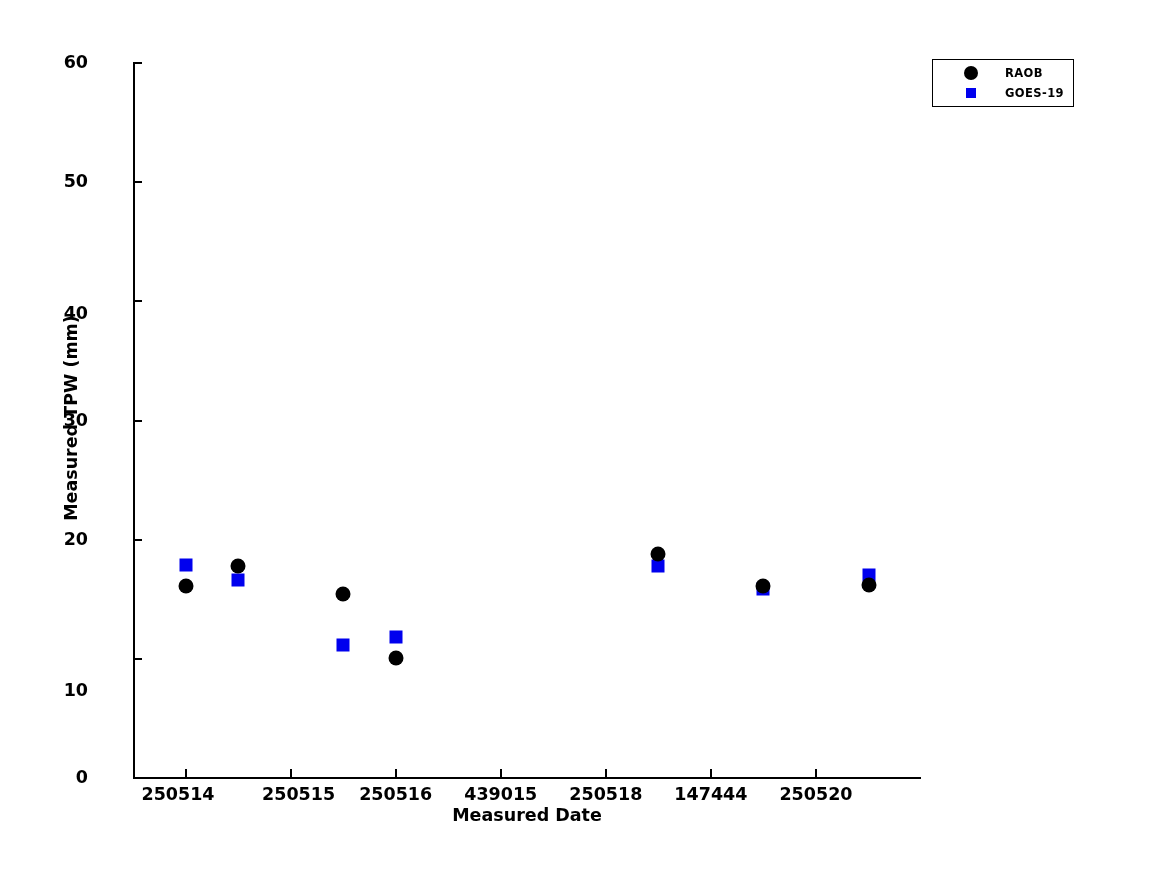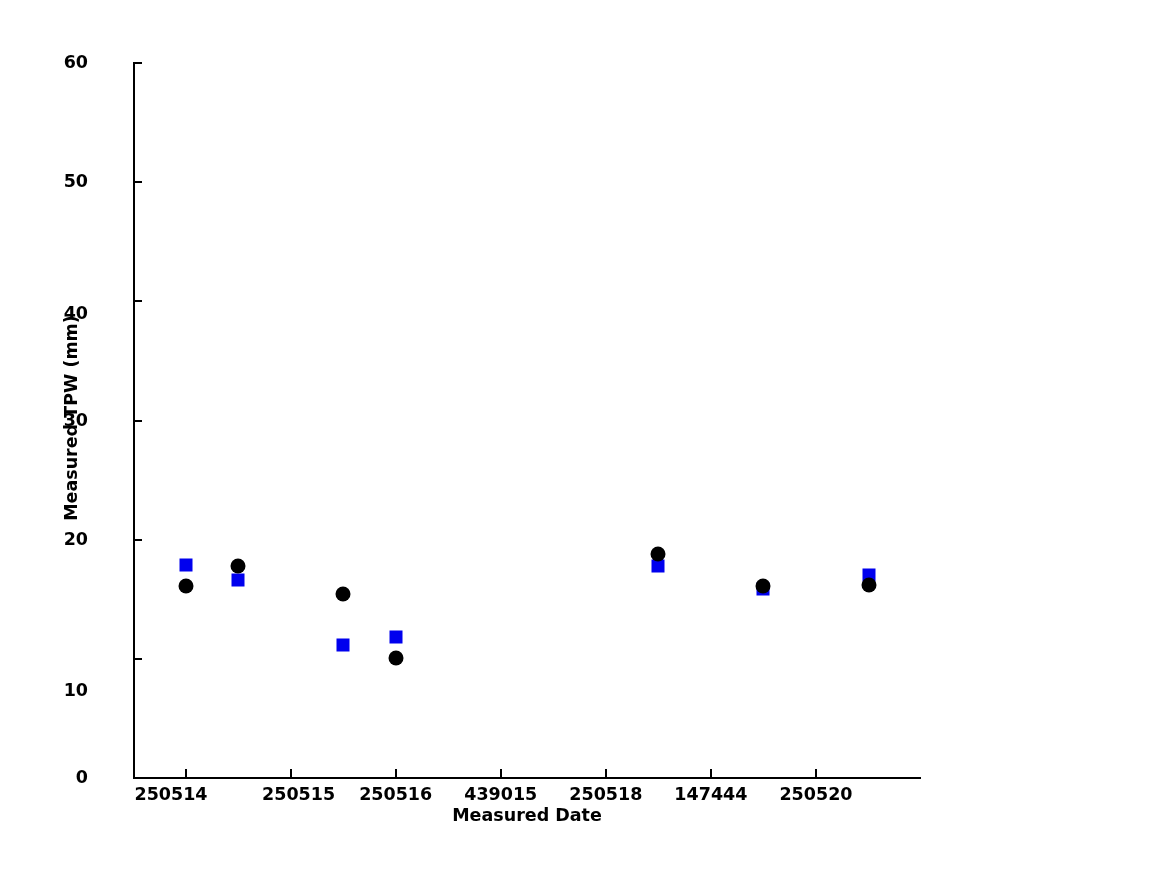--- a/index.html
+++ b/index.html
@@ -193,21 +193,21 @@
       <div class="ytick-label" style="top: 409.5px;">30</div>
       <div class="ytick" style="top: 300.333px;"></div>
       <div class="ytick-label" style="top: 303px;">40</div>
       <div class="ytick" style="top: 181.167px;"></div>
       <div class="ytick-label" style="top: 171.167px;">50</div>
       <div class="ytick" style="top: 62px;"></div>
       <div class="ytick-label" style="top: 52px;">60</div>
     </div>
   <div id="xticks-container">
       <div class="xtick" style="left: 184.537px;"></div>
-      <div class="xtick-label" style="left: 171px;">250514</div>
+      <div class="xtick-label" style="left: 178px;">250514</div>
       <div class="xtick" style="left: 289.61px;"></div>
       <div class="xtick-label" style="left: 290.61px; margin-left: 8px;">250515</div>
       <div class="xtick" style="left: 394.684px;"></div>
       <div class="xtick-label" style="left: 395.684px;">250516</div>
       <div class="xtick" style="left: 499.757px;"></div>
       <div class="xtick-label" style="left: 500.757px;">439015</div>
       <div class="xtick" style="left: 604.83px;"></div>
       <div class="xtick-label" style="left: 605.83px;">250518</div>
       <div class="xtick" style="left: 709.904px;"></div>
       <div class="xtick-label" style="left: 710.904px;">147444</div>
@@ -231,14 +231,24 @@
       <div class="marker marker-raob" style="background: rgb(0, 0, 0); left: 735.514px; top: 521.95px; z-index: 3;"></div>
       <div class="marker marker-goes" style="background: rgb(0, 0, 238); left: 52.5367px; top: 501.692px; z-index: 2;"></div>
       <div class="marker marker-goes" style="background: rgb(0, 0, 238); left: 105.073px; top: 517.183px; z-index: 2;"></div>
       <div class="marker marker-goes" style="background: rgb(0, 0, 238); left: 210.147px; top: 581.533px; z-index: 2;"></div>
       <div class="marker marker-goes" style="background: rgb(0, 0, 238); left: 262.684px; top: 574.383px; z-index: 2;"></div>
       <div class="marker marker-goes" style="background: rgb(0, 0, 238); left: 525.367px; top: 502.883px; z-index: 2;"></div>
       <div class="marker marker-goes" style="background: rgb(0, 0, 238); left: 630.441px; top: 525.525px; z-index: 2;"></div>
       <div class="marker marker-goes" style="background: rgb(0, 0, 238); left: 735.514px; top: 512.417px; z-index: 2;"></div>
     </div>
 
+  <div id="legend">
+      <div class="legend-row" style="top: 3px;">
+        <div class="legend-sym" style="top: 10px; background: rgb(0, 0, 0); width: 14px; height: 14px; border-radius: 50%;"></div>
+        <div class="legend-label">RAOB</div>
+      </div>
+      <div class="legend-row" style="top: 23px;">
+        <div class="legend-sym" style="top: 10px; background: rgb(0, 0, 238); width: 10px; height: 10px;"></div>
+        <div class="legend-label">GOES-19</div>
+      </div>
+    </div>
 
 </div>
 
 </body></html>

